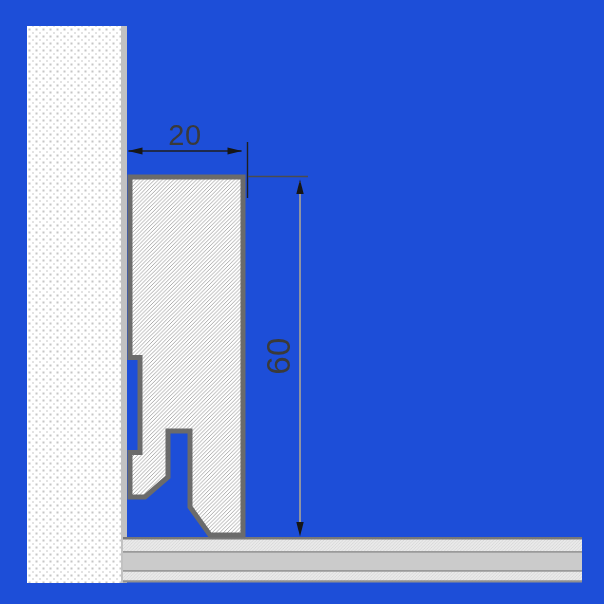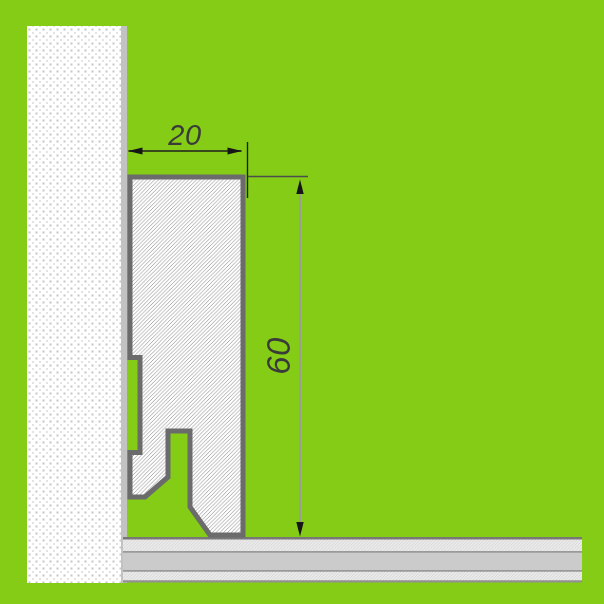--- a/index.html
+++ b/index.html
@@ -1,23 +1,22 @@
 <!DOCTYPE html>
 <html><head>
 <meta charset="utf-8">
 <style>
   html, body { margin: 0; padding: 0; background: #ffffff; }
   .canvas {
     position: relative;
     width: 604px;
     height: 604px;
-    background: #84cc16;
+    background: #1d4ed8;
     overflow: hidden;
     font-family: "Liberation Sans", sans-serif;
-    font-style: italic;
   }
   svg { display: block; }
   text {
     font-family: "Liberation Sans", sans-serif;
     letter-spacing: 0.5px;
   }
 </style>
 </head>
 <body>
 

